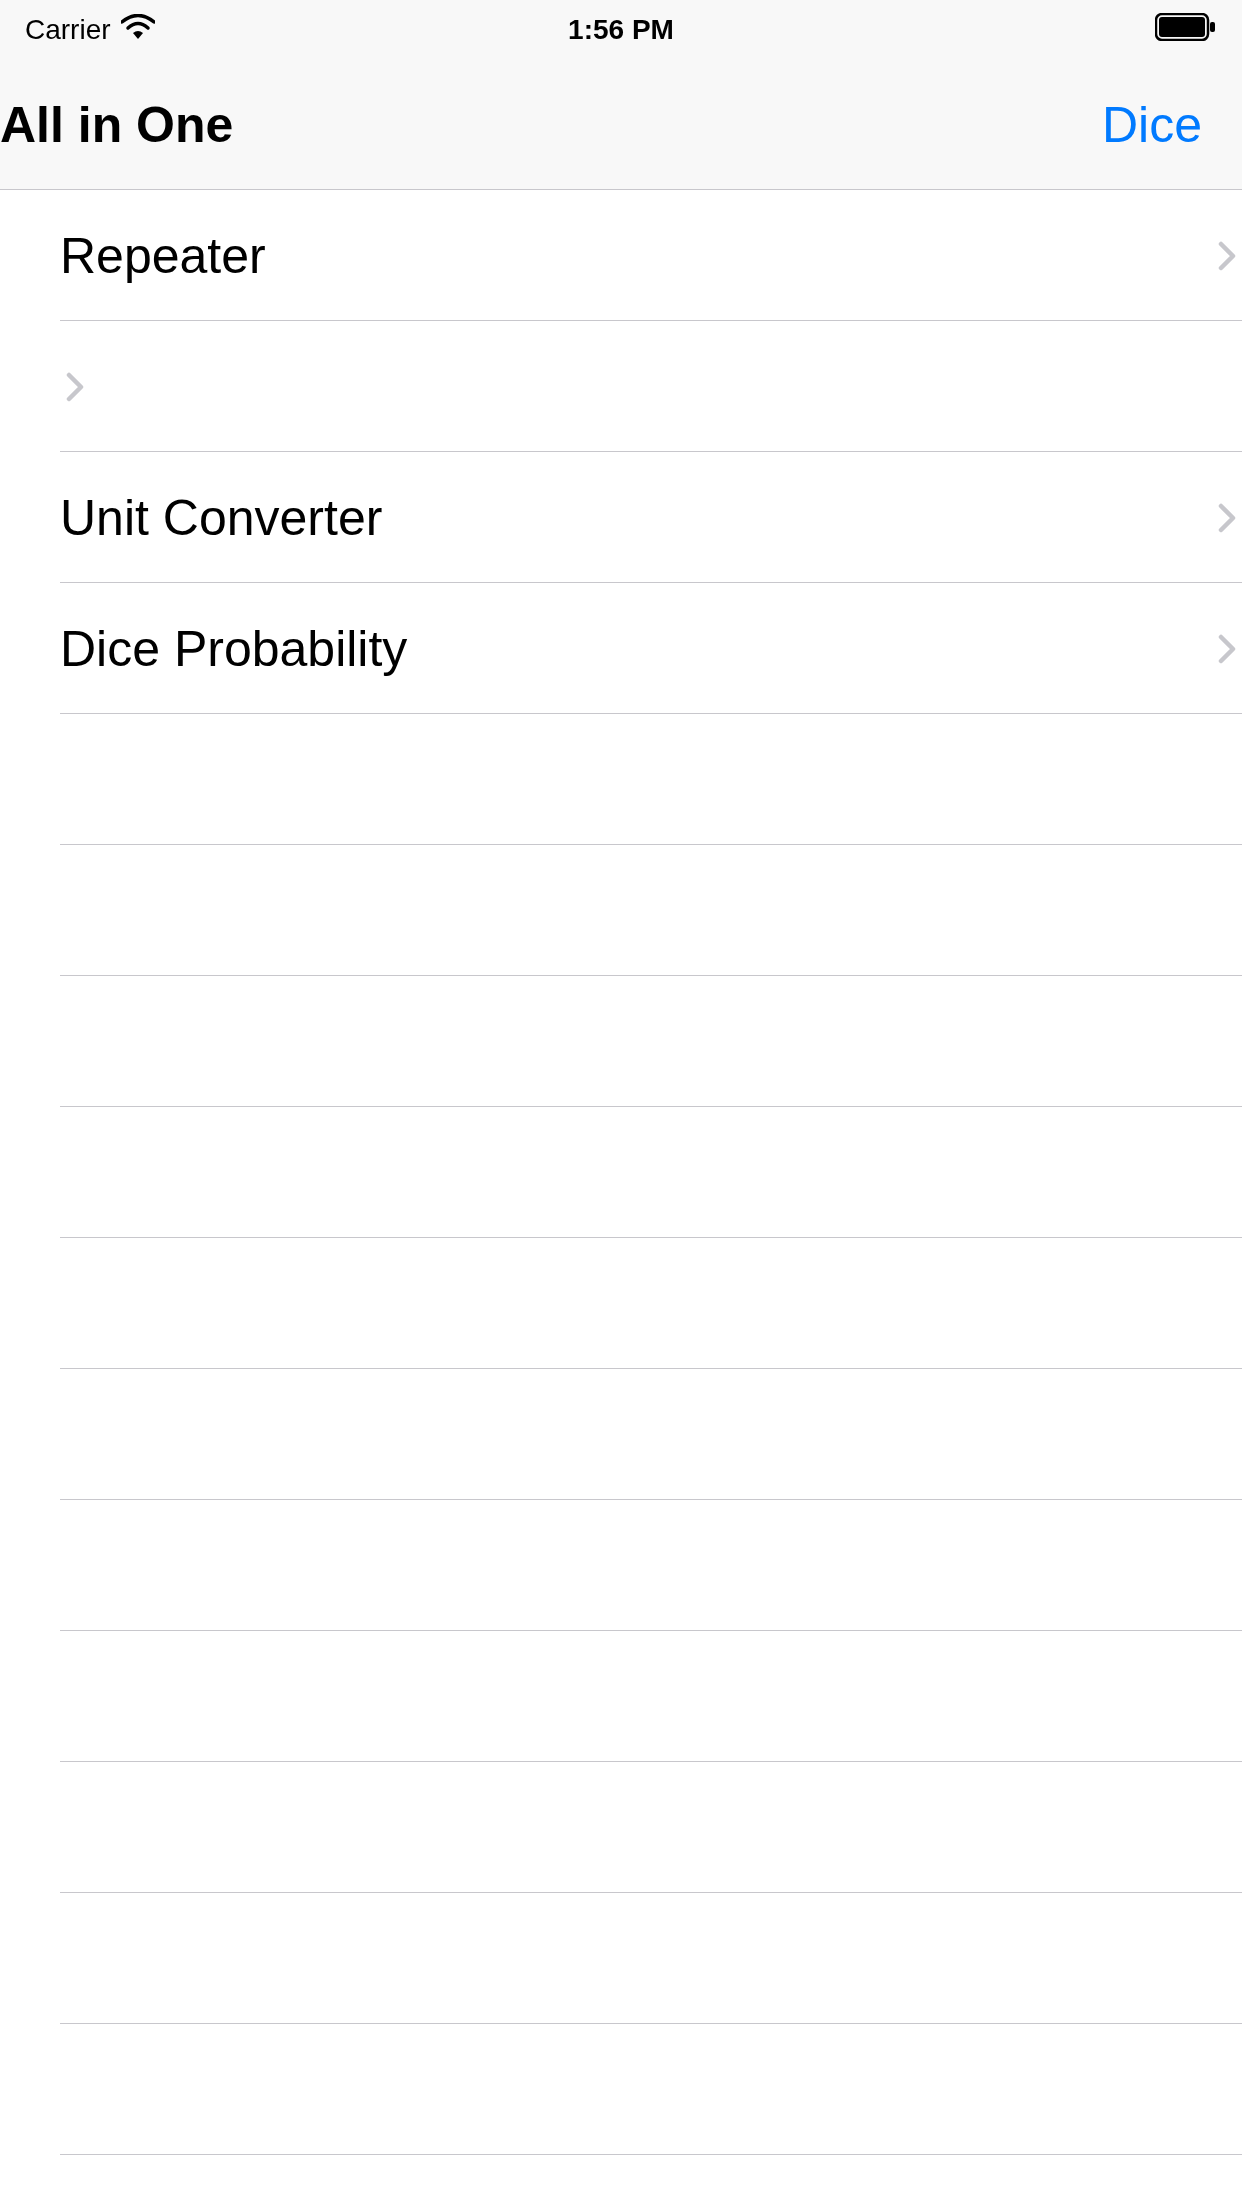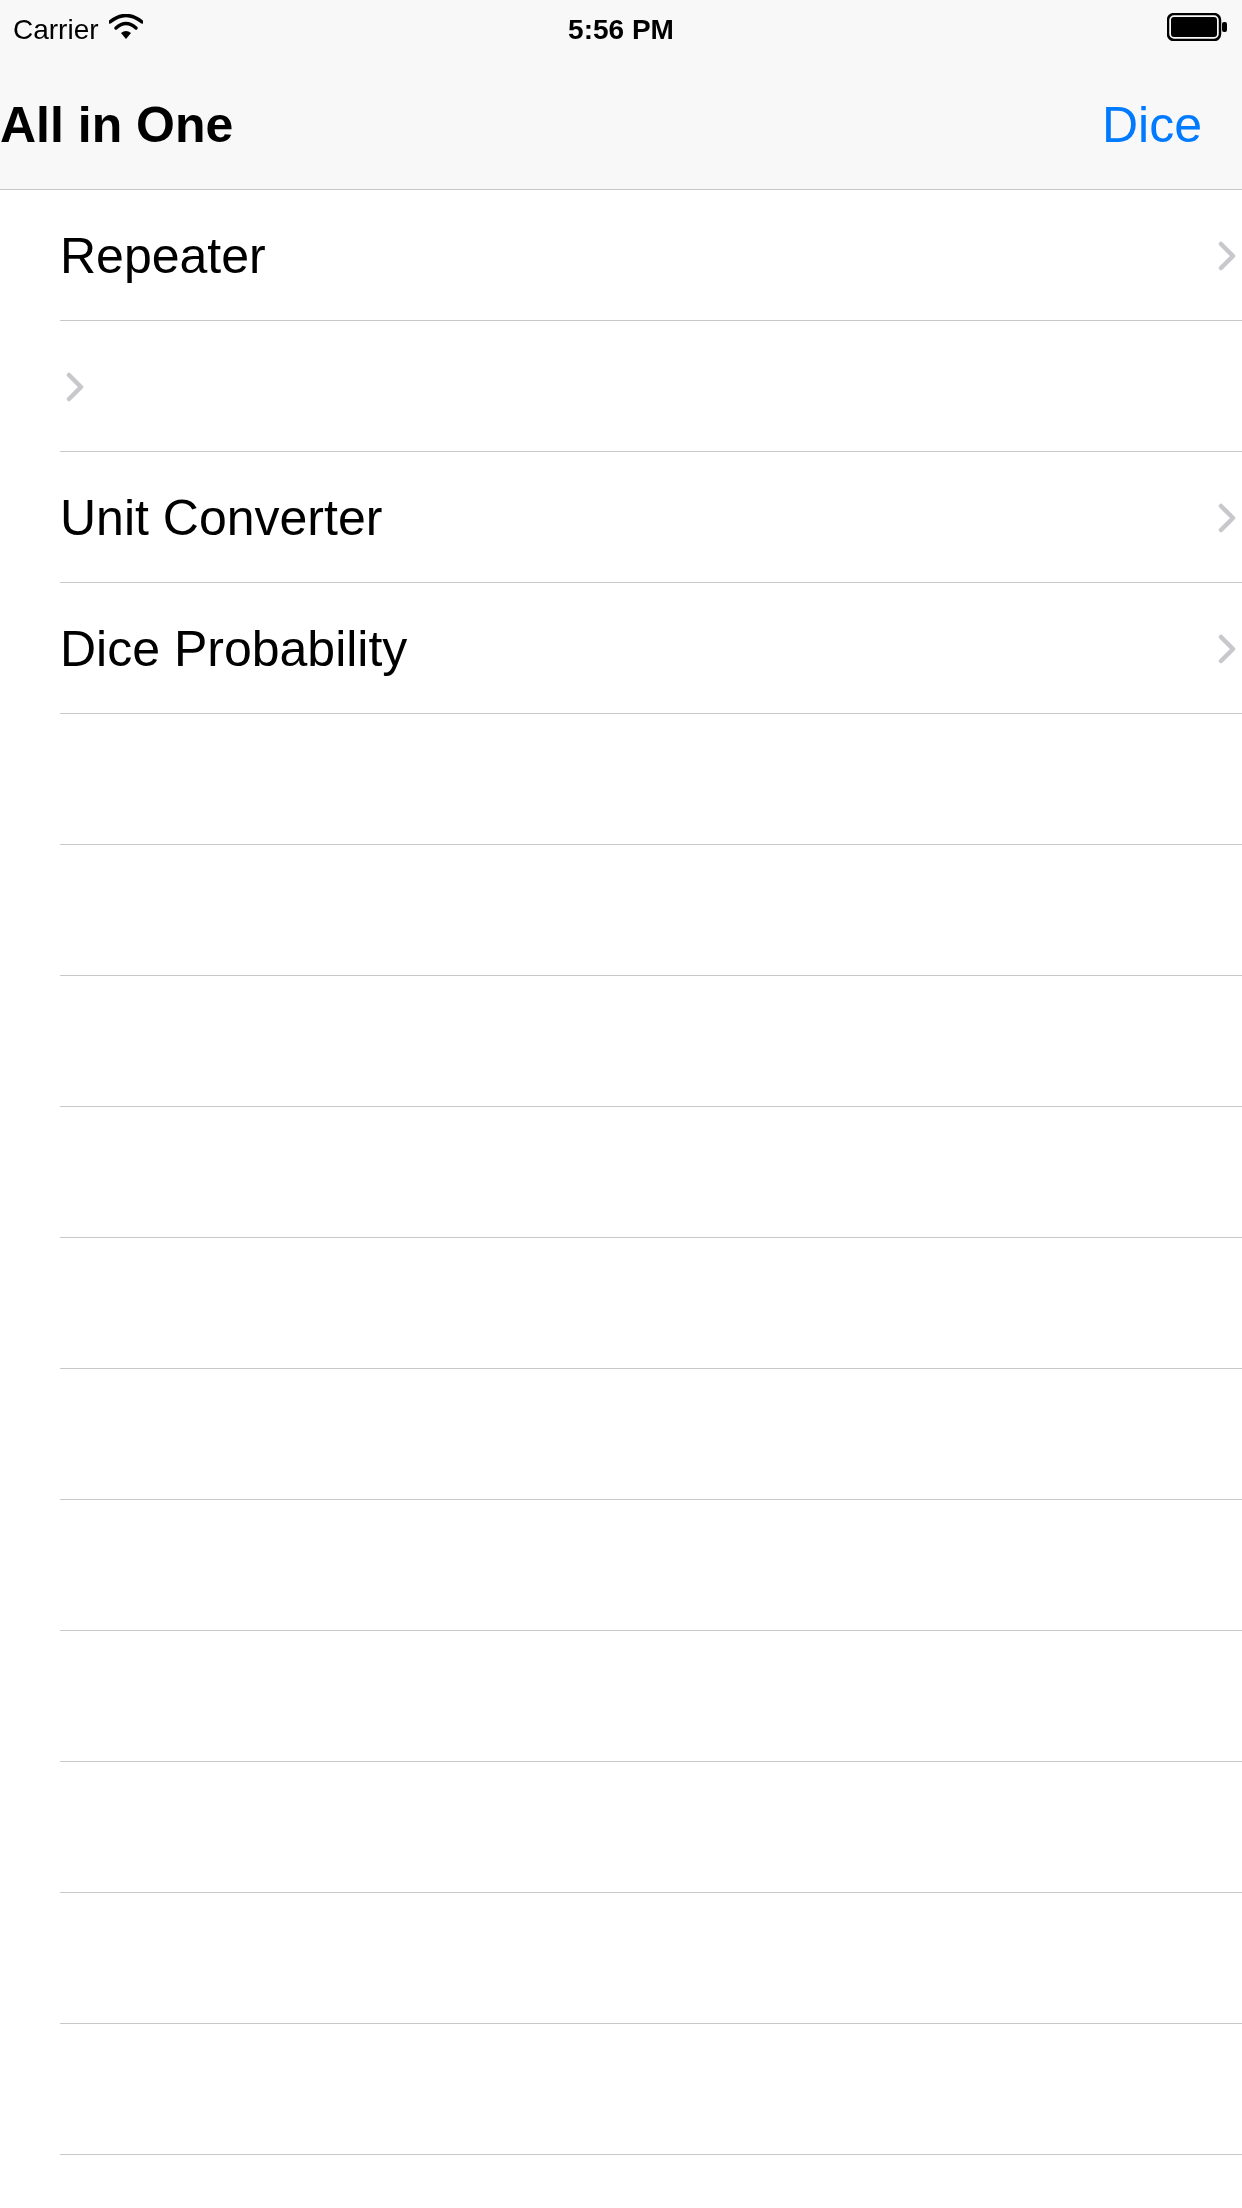--- a/index.html
+++ b/index.html
@@ -12,21 +12,21 @@
       height: 2208px;
       font-family: -apple-system, "Helvetica Neue", Helvetica, Arial, sans-serif;
       background: #ffffff;
       overflow: hidden;
     }
     .status-bar {
       height: 60px;
       display: flex;
       align-items: center;
       justify-content: space-between;
-      padding: 0 13px;
+      padding: 0 25px;
       background: #f8f8f8;
       font-size: 28px;
       font-weight: 500;
     }
     .status-left {
       display: flex;
       align-items: center;
       gap: 10px;
     }
     .status-center {
@@ -121,21 +121,21 @@
   <div class="status-left">
     <span>Carrier</span>
     <span class="wifi-icon">
       <svg width="34" height="26" viewBox="0 0 34 26">
         <path d="M17 25 L22 19 Q17 15 12 19 Z" fill="#000"></path>
         <path d="M7 14 Q17 5 27 14" stroke="#000" stroke-width="3.5" fill="none" stroke-linecap="round"></path>
         <path d="M1 8 Q17 -5 33 8" stroke="#000" stroke-width="3.5" fill="none" stroke-linecap="round"></path>
       </svg>
     </span>
   </div>
-  <div class="status-center">5:56 PM</div>
+  <div class="status-center">1:56 PM</div>
   <div class="status-right">
     <span class="battery-icon">
       <svg width="62" height="28" viewBox="0 0 62 28">
         <rect x="1" y="1" width="52" height="26" rx="6" ry="6" fill="none" stroke="#000" stroke-width="2.5"></rect>
         <rect x="4" y="4" width="46" height="20" rx="3" ry="3" fill="#000"></rect>
         <rect x="55" y="9" width="5" height="10" rx="2" ry="2" fill="#000"></rect>
       </svg>
     </span>
   </div>
 </div>

